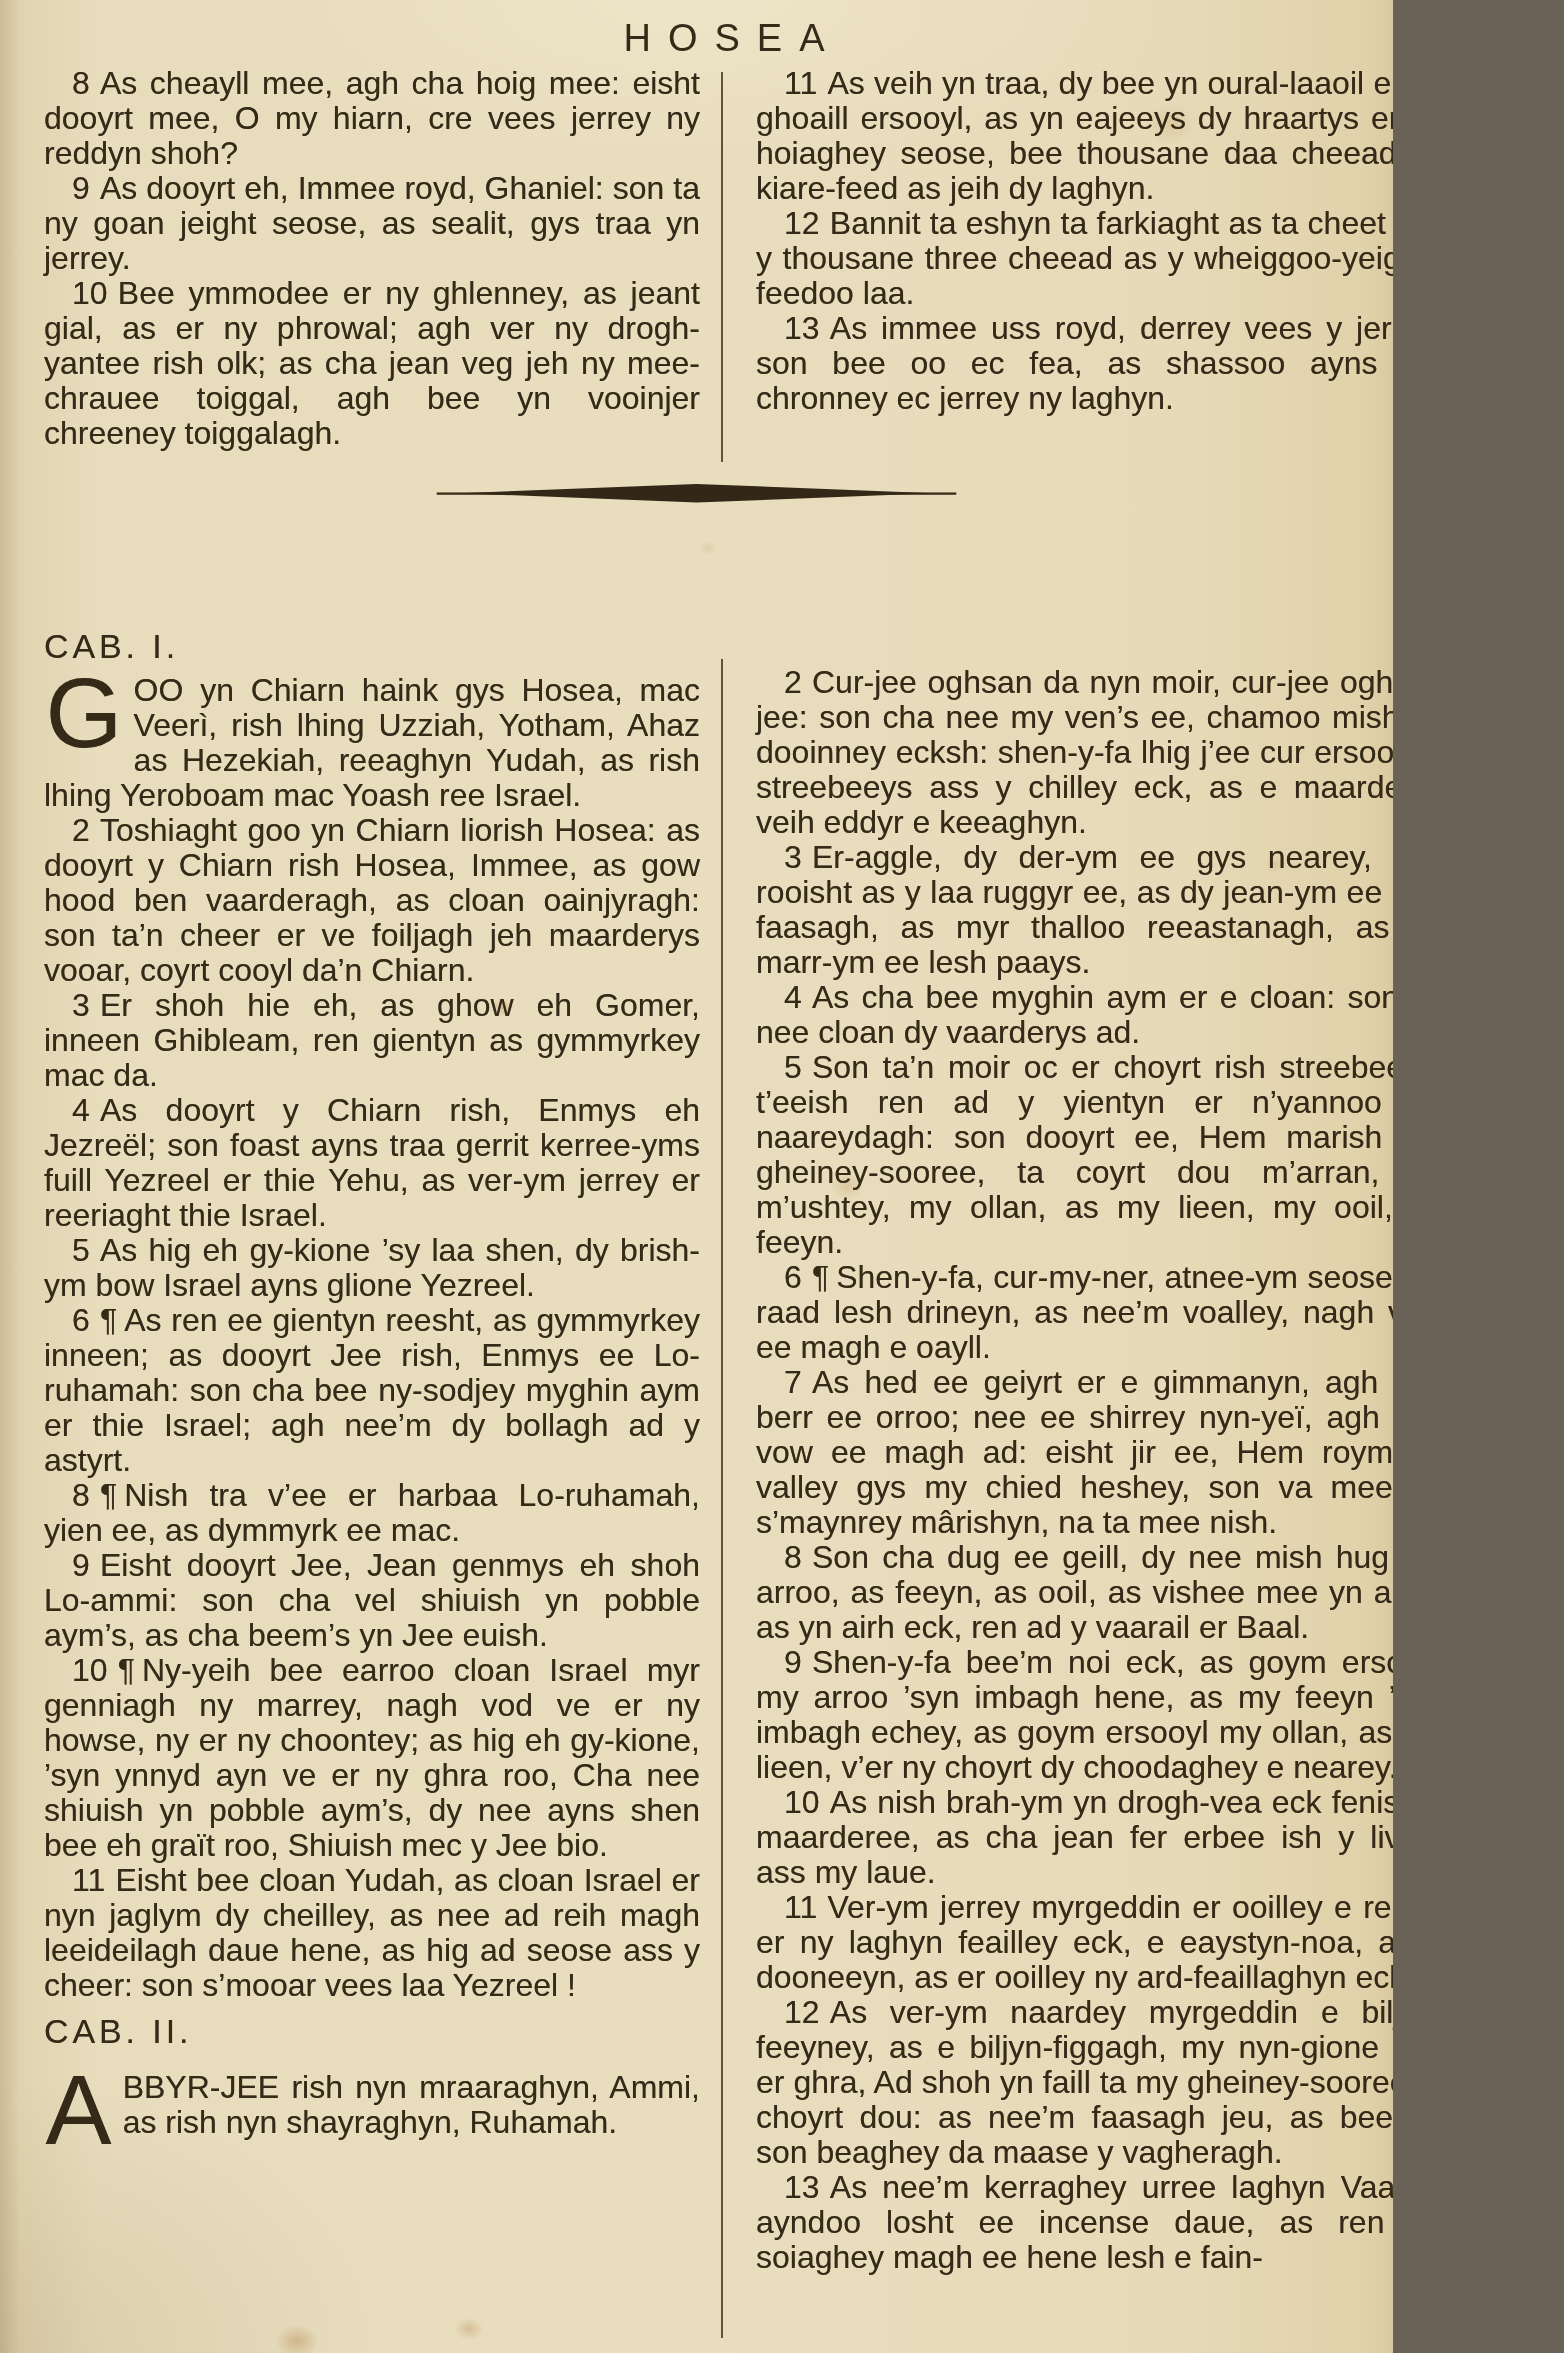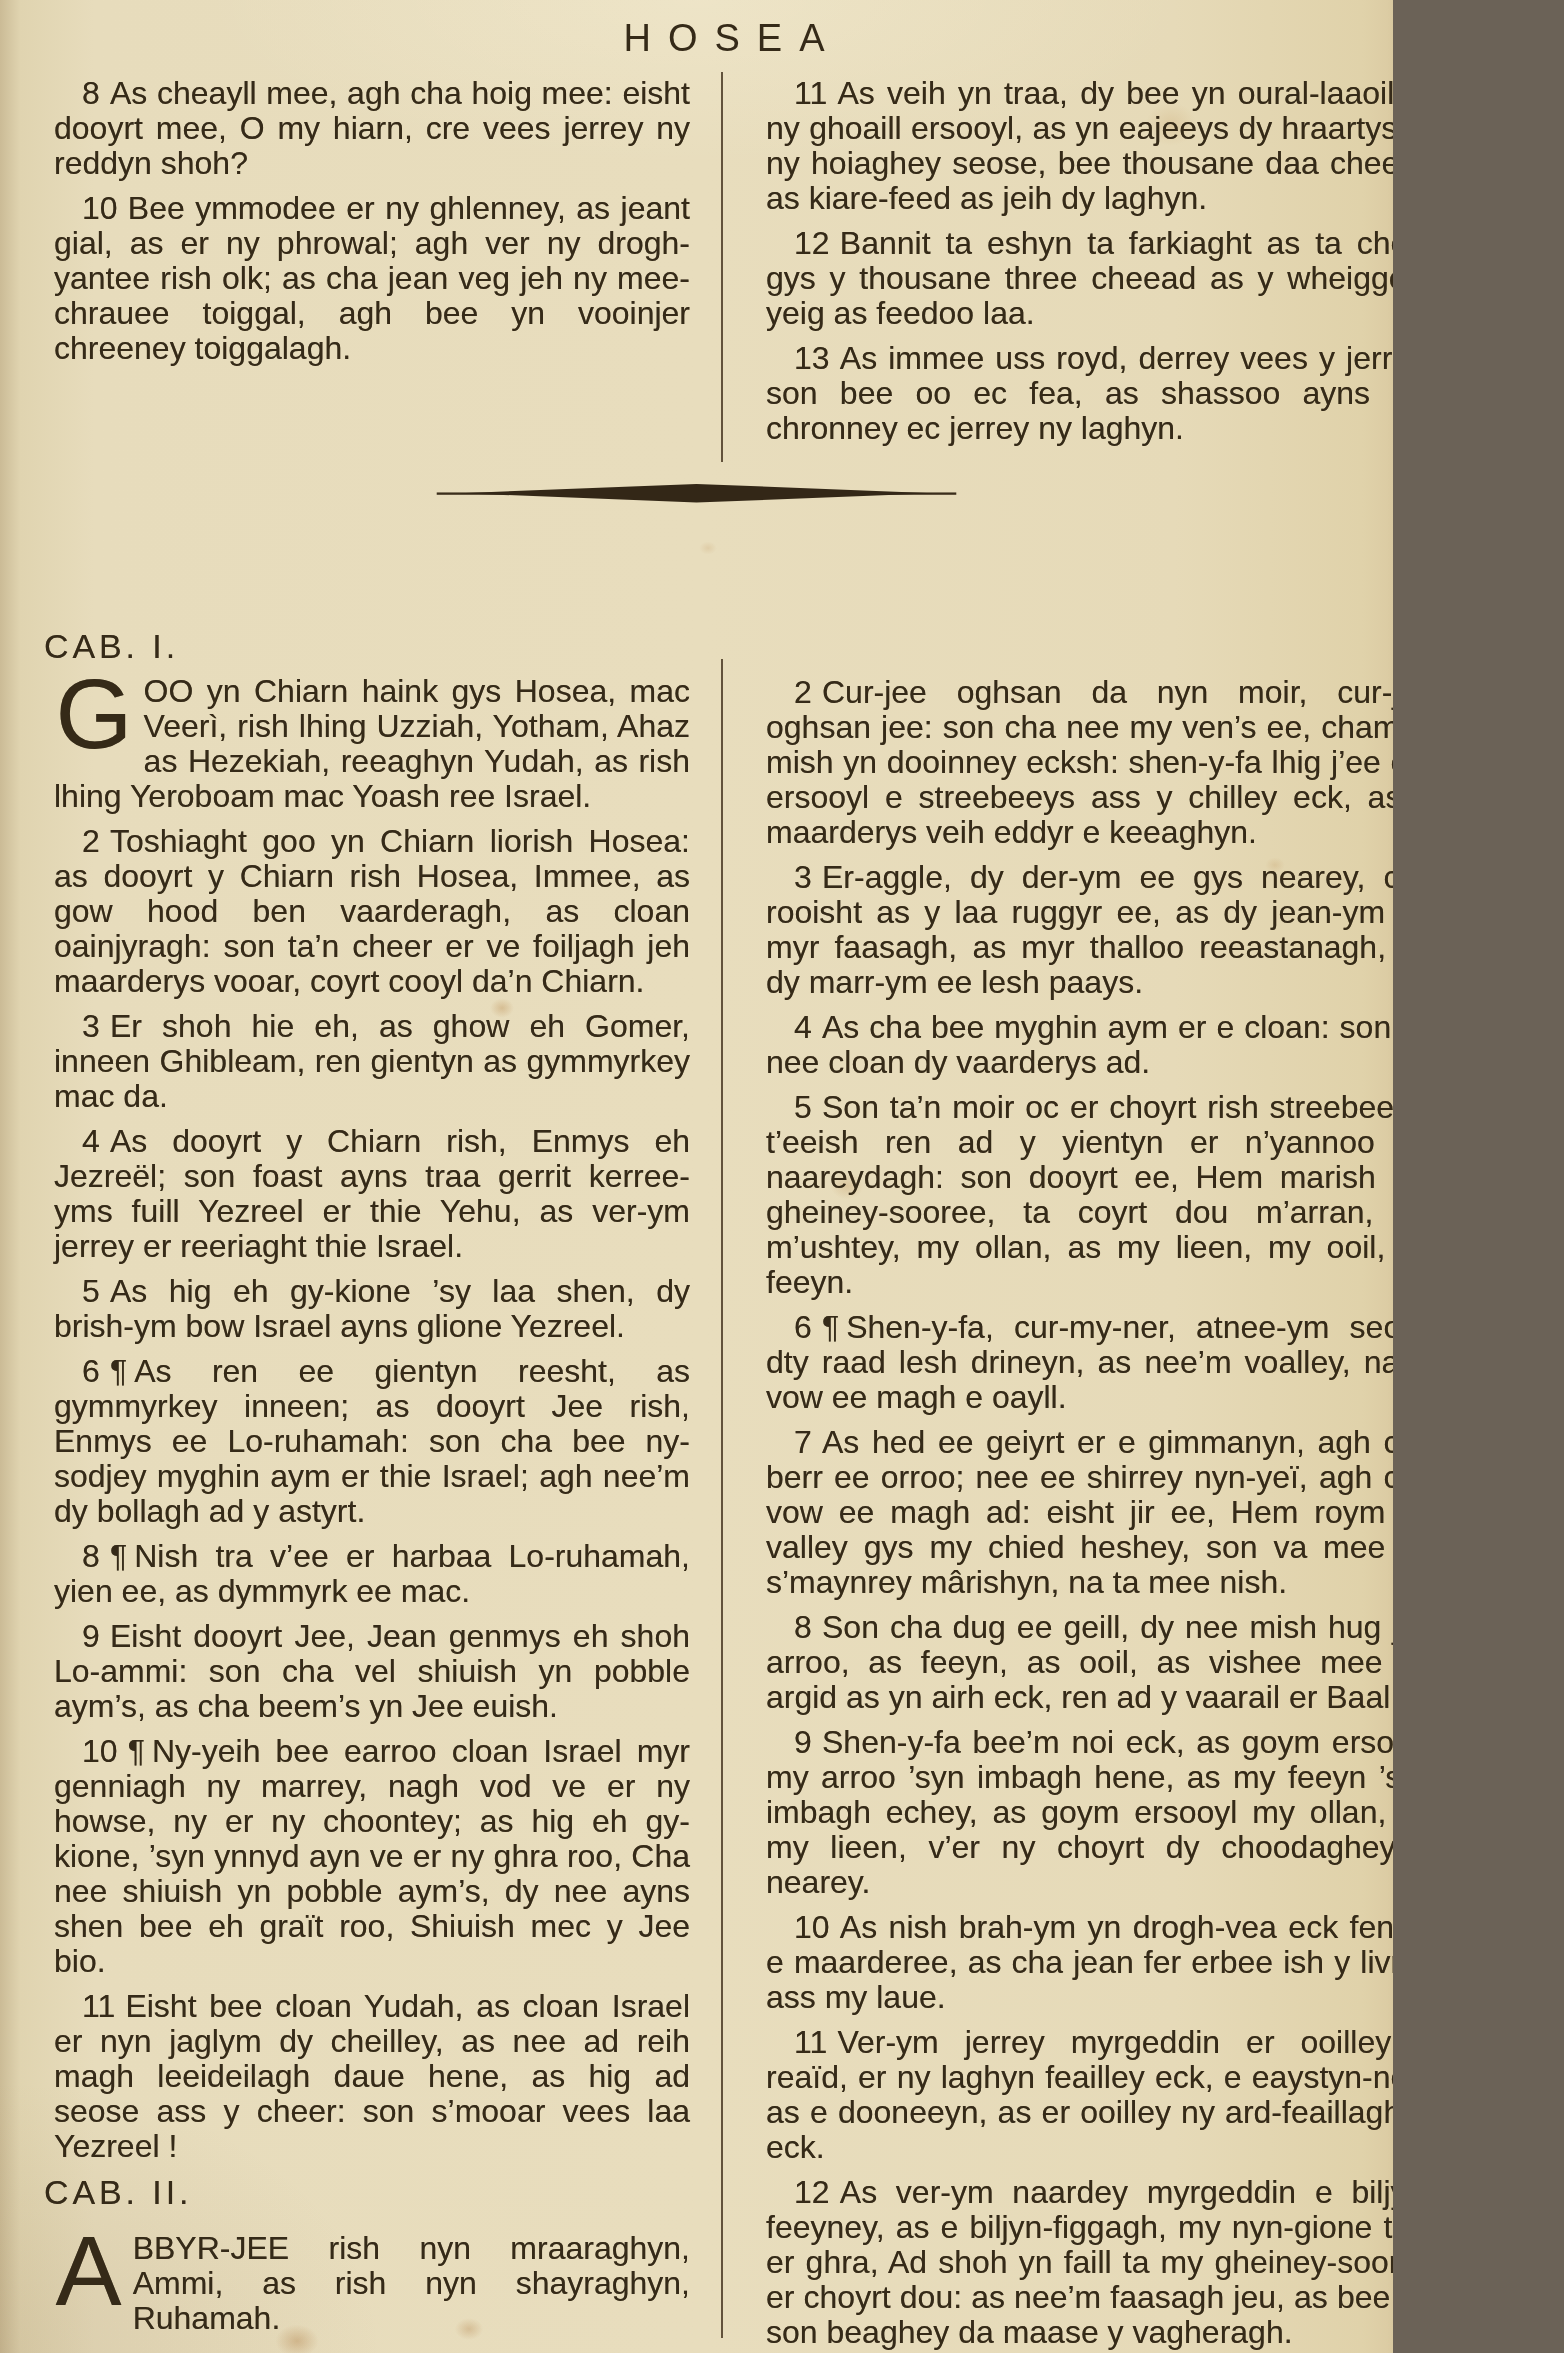--- a/index.html
+++ b/index.html
@@ -22,21 +22,21 @@
   .running-head{position:absolute;top:17px;left:0;width:1465px;text-align:center;
     font-size:38px;letter-spacing:17px;font-weight:400;}
   .vrule{position:absolute;width:2.3px;background:var(--rule,#4a3a24);opacity:.85;}
   #rule-top{left:721px;top:72px;height:390px;}
   #rule-main{left:721px;top:659px;height:1679px;}
   .col{position:absolute;font-size:32px;line-height:35px;}
   #top-left{top:66px;left:44px;width:656px;}
   #top-right{top:66px;left:756px;width:689px;}
   #main-left{top:626px;left:44px;width:656px;}
   #main-right{top:626px;left:756px;width:689px;padding-top:39px;}
-  .verse{margin:10px;text-align:justify;text-indent:28px;
+  .verse{margin:0;text-align:justify;text-indent:28px;
     text-shadow:0 0 0.5px rgba(53,42,24,.55);}
   .verse.first{text-indent:0;}
   .vnum{padding-right:10.2px;}
   .pilcrow{padding-right:7px;}
   .dropcap{float:left;font-size:99px;line-height:72px;padding:3.9px 11px 0 1.6px;}
   .cab{font-size:34px;letter-spacing:3.9px;margin:3.1px 0 9.4px;
     text-shadow:0 0 0.5px rgba(53,42,24,.55);}
   .cab.second{margin-top:11px;margin-bottom:21px;}
   .ornament{position:absolute;top:480px;left:435px;width:523px;height:28px;}
   .book-title{position:absolute;top:534px;left:31px;width:1377px;text-align:center;
@@ -56,20 +56,21 @@
 </head>
 <body>
 
 <div class="page">
 
   <div class="running-head">HOSEA</div>
 
   <div class="vrule" id="rule-top"></div>
   <div class="col" id="top-left">
       <p class="verse"><span class="vnum">8</span>As cheayll mee, agh cha hoig mee: eisht dooyrt mee, O my hiarn, cre vees jerrey ny reddyn shoh?</p>
+      <p class="verse"><span class="vnum">9</span>As dooyrt eh, Immee royd, Ghaniel: son ta ny goan jeight seose, as sealit, gys traa yn jerrey.</p>
       <p class="verse"><span class="vnum">10</span>Bee ymmodee er ny ghlenney, as jeant gial, as er ny phrowal; agh ver ny drogh-yantee rish olk; as cha jean veg jeh ny mee-chrauee toiggal, agh bee yn vooinjer chreeney toiggalagh.</p>
     </div>
   <div class="col" id="top-right">
       <p class="verse"><span class="vnum">11</span>As veih yn traa, dy bee yn oural-laaoil er ny ghoaill ersooyl, as yn eajeeys dy hraartys er ny hoiaghey seose, bee thousane daa cheead as kiare-feed as jeih dy laghyn.</p>
       <p class="verse"><span class="vnum">12</span>Bannit ta eshyn ta farkiaght as ta cheet gys y thousane three cheead as y wheiggoo-yeig as feedoo laa.</p>
       <p class="verse"><span class="vnum">13</span>As immee uss royd, derrey vees y jerrey: son bee oo ec fea, as shassoo ayns dty chronney ec jerrey ny laghyn.</p>
     </div>
 
   <div class="ornament">
     <svg width="523" height="28" viewBox="0 0 668 36" xmlns="http://www.w3.org/2000/svg">

